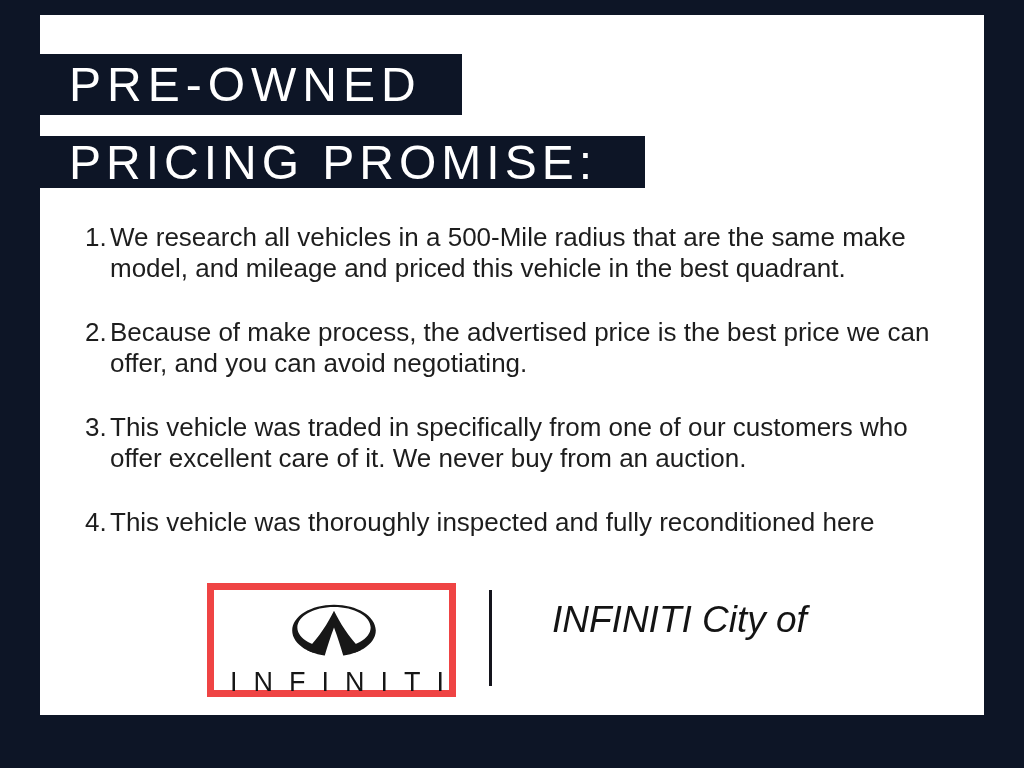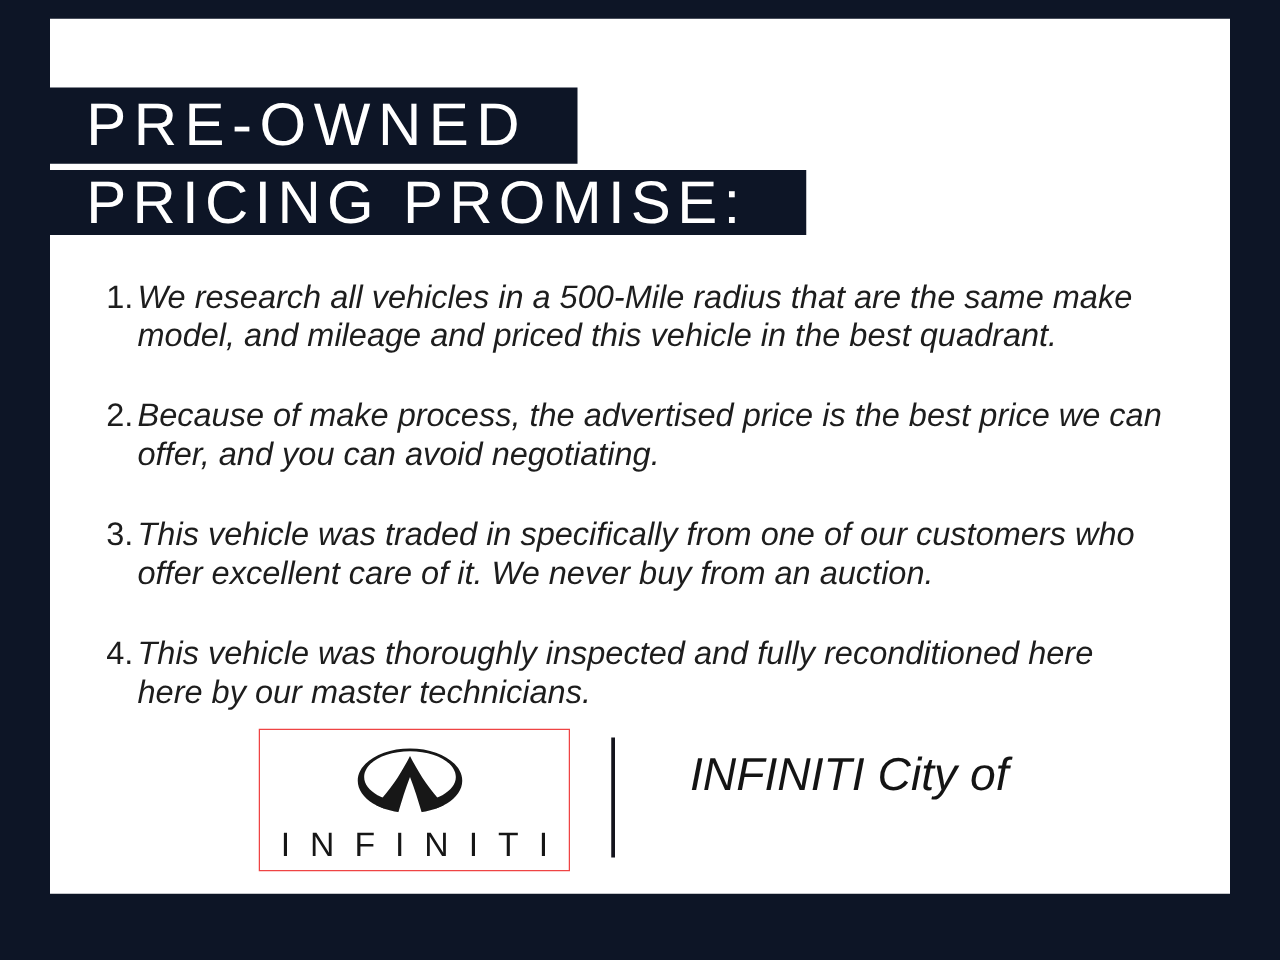--- a/index.html
+++ b/index.html
@@ -27,40 +27,40 @@
     background:var(--navy,#0d1526);
     color:#fff;
     display:flex;align-items:center;
     padding-left:29px;
     font-size:48px;
     letter-spacing:6px;
     font-weight:400;
     white-space:nowrap;
     box-sizing:border-box;
   }
-  .banner-1{top:55px;width:422px;height:61px;text-align:right;}
+  .banner-1{top:39px;width:422px;height:61px;text-align:right;}
   .banner-2{top:121px;width:605px;height:52px;letter-spacing:5px;}
   
   .promise{
     position:absolute;left:55px;right:10px;
     color:var(--body_text,#1d1d1d);
     font-size:26px;line-height:31px;
   }
   .promise .num{
     position:absolute;left:-10px;top:0;
     white-space:nowrap;
   }
   .promise .ptext{display:block;text-indent:15px;}
-  .promise .pline{display:block;white-space:nowrap;font-style:italic;}
+  .promise .pline{display:block;white-space:nowrap;}
   .p1{top:207px;} .p2{top:302px;} .p3{top:397px;} .p4{top:492px;}
   
   .logo-box{
     position:absolute;left:167px;top:568px;
     width:249px;height:114px;
-    border:1px solid #ef4444;
+    border:7px solid #ef4444;
     box-sizing:border-box;
   }
   .emblem{
     position:absolute;left:76px;top:13px;
     width:88px;height:55px;
   }
   .wordmark{
     position:absolute;left:0;top:77px;width:100%;
     text-align:center;
     font-size:27px;
@@ -116,21 +116,20 @@
       <span class="ptext">
           <span class="pline">This vehicle was traded in specifically from one of our customers who</span>
           <span class="pline">offer excellent care of it. We never buy from an auction.</span>
         </span>
     </div>
 
     <div class="promise p4">
       <span class="num">4.</span>
       <span class="ptext">
           <span class="pline">This vehicle was thoroughly inspected and fully reconditioned here</span>
-          <span class="pline">here by our master technicians.</span>
         </span>
     </div>
 
     <div class="logo-box">
       <svg class="emblem" viewBox="0 0 120 74" aria-hidden="true">
         <defs>
           <clipPath id="oval-clip">
             <path d="M60,2 C91.5,2 117,17.7 117,37 C117,56.3 91.5,72 60,72 C28.5,72 3,56.3 3,37 C3,17.7 28.5,2 60,2 Z"></path>
           </clipPath>
         </defs>

